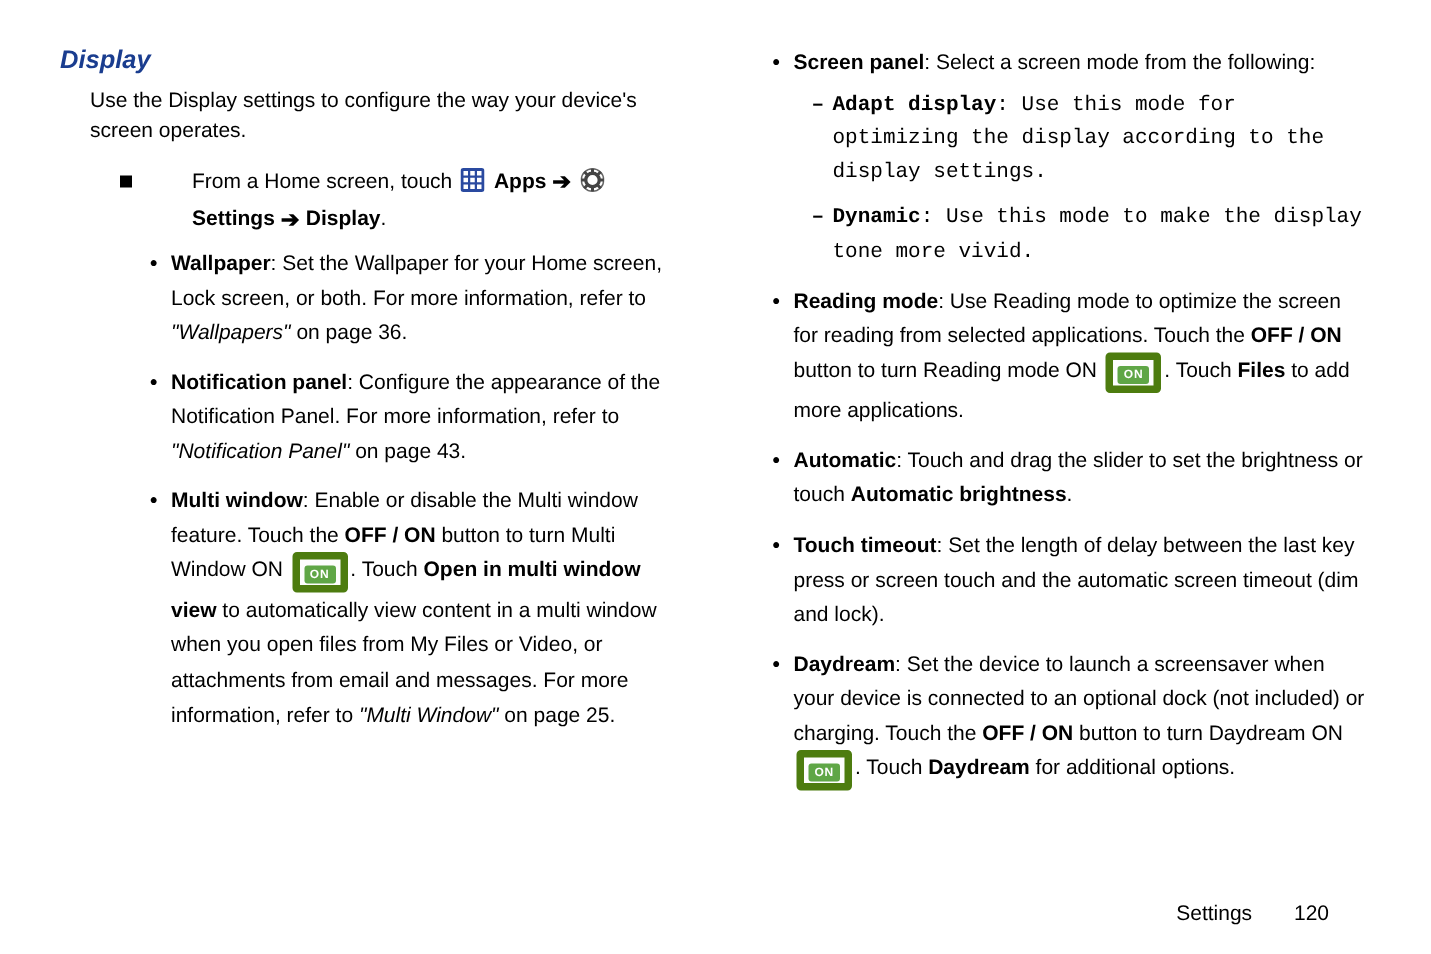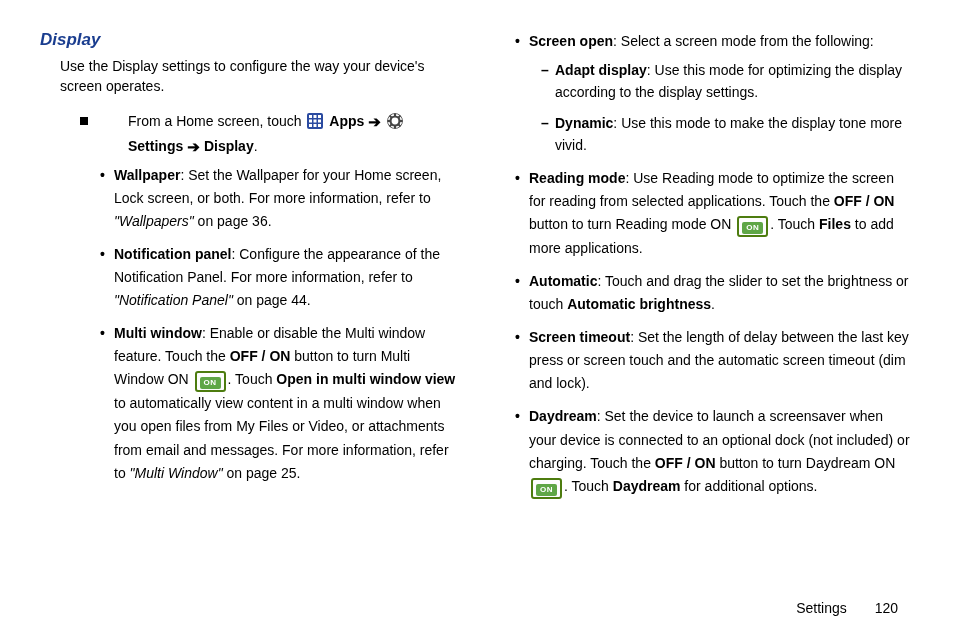--- a/index.html
+++ b/index.html
@@ -95,60 +95,61 @@
     content: "•";
     position: absolute;
     left: -2px;
     top: 0;
     font-weight: bold;
   }
   ul.sub {
     list-style: none;
     padding: 0;
     margin: 6px 0 0 12px;
+    font-family: Liberation Mono, monospace;
   }
   ul.sub > li {
     position: relative;
     padding-left: 14px;
     margin-bottom: 8px;
     line-height: 1.6;
   }
   ul.sub > li::before {
     content: "–";
     position: absolute;
     left: 0;
     top: 0;
     font-weight: bold;
   }
   .b { font-weight: bold; }
   .i { font-style: italic; }
   .on-toggle {
     display: inline-block;
-    border: 2px solid #4d7c0f;
+    border: 5px solid #4d7c0f;
     border-radius: 3px;
     padding: 1px 3px 1px 3px;
     vertical-align: -2px;
     margin: 0 2px;
     line-height: 1;
     background: #fdfdfd;
   }
   .on-toggle .knob {
     display: inline-block;
     background: #5fa646;
     color: #fff;
     font-size: 8px;
     font-weight: bold;
     padding: 2px 4px;
     border-radius: 2px;
     letter-spacing: 0.5px;
     vertical-align: 1px;
   }
   .footer {
     position: absolute;
-    right: 56px;
+    right: 68px;
     bottom: 20px;
     font-size: 14px;
   }
   .footer .pn {
     margin-left: 24px;
   }
 </style>
 </head>
 <body>
 
@@ -201,45 +202,45 @@
         <span class="b">Display</span><span>.</span>
       </div>
     </div>
 
 
     <ul class="bullets">
       <li>
         <span class="b">Wallpaper</span><span>: Set the Wallpaper for your Home screen, Lock screen, or both. For more information, refer to </span><span class="i">"Wallpapers"</span><span> on page 36.</span>
       </li>
       <li>
-        <span class="b">Notification panel</span><span>: Configure the appearance of the Notification Panel. For more information, refer to </span><span class="i">"Notification Panel"</span><span> on page 44.</span>
+        <span class="b">Notification panel</span><span>: Configure the appearance of the Notification Panel. For more information, refer to </span><span class="i">"Notification Panel"</span><span> on page 43.</span>
       </li>
       <li>
         <span class="b">Multi window</span><span>: Enable or disable the Multi window feature. Touch the </span><span class="b">OFF / ON</span><span> button to turn Multi Window ON </span><span class="on-toggle"><span class="knob">ON</span></span><span>. Touch </span><span class="b">Open in multi window view</span><span> to automatically view content in a multi window when you open files from My Files or Video, or attachments from email and messages. For more information, refer to </span><span class="i">"Multi Window"</span><span> on page 25.</span>
       </li>
     </ul>
   </div>
 
   <div class="col">
     <ul class="bullets right">
       <li>
-        <span class="b">Screen open</span><span>: Select a screen mode from the following:</span>
+        <span class="b">Screen panel</span><span>: Select a screen mode from the following:</span>
         <ul class="sub">
           <li><span class="b">Adapt display</span><span>: Use this mode for optimizing the display according to the display settings.</span></li>
           <li><span class="b">Dynamic</span><span>: Use this mode to make the display tone more vivid.</span></li>
         </ul>
       </li>
       <li>
         <span class="b">Reading mode</span><span>: Use Reading mode to optimize the screen for reading from selected applications. Touch the </span><span class="b">OFF / ON</span><span> button to turn Reading mode ON </span><span class="on-toggle"><span class="knob">ON</span></span><span>. Touch </span><span class="b">Files</span><span> to add more applications.</span>
       </li>
       <li>
         <span class="b">Automatic</span><span>: Touch and drag the slider to set the brightness or touch </span><span class="b">Automatic brightness</span><span>.</span>
       </li>
       <li>
-        <span class="b">Screen timeout</span><span>: Set the length of delay between the last key press or screen touch and the automatic screen timeout (dim and lock).</span>
+        <span class="b">Touch timeout</span><span>: Set the length of delay between the last key press or screen touch and the automatic screen timeout (dim and lock).</span>
       </li>
       <li>
         <span class="b">Daydream</span><span>: Set the device to launch a screensaver when your device is connected to an optional dock (not included) or charging. Touch the </span><span class="b">OFF / ON</span><span> button to turn Daydream ON </span><span class="on-toggle"><span class="knob">ON</span></span><span>. Touch </span><span class="b">Daydream</span><span> for additional options.</span>
       </li>
     </ul>
   </div>
 </div>
 
 <div class="footer">
   <span>Settings</span>

